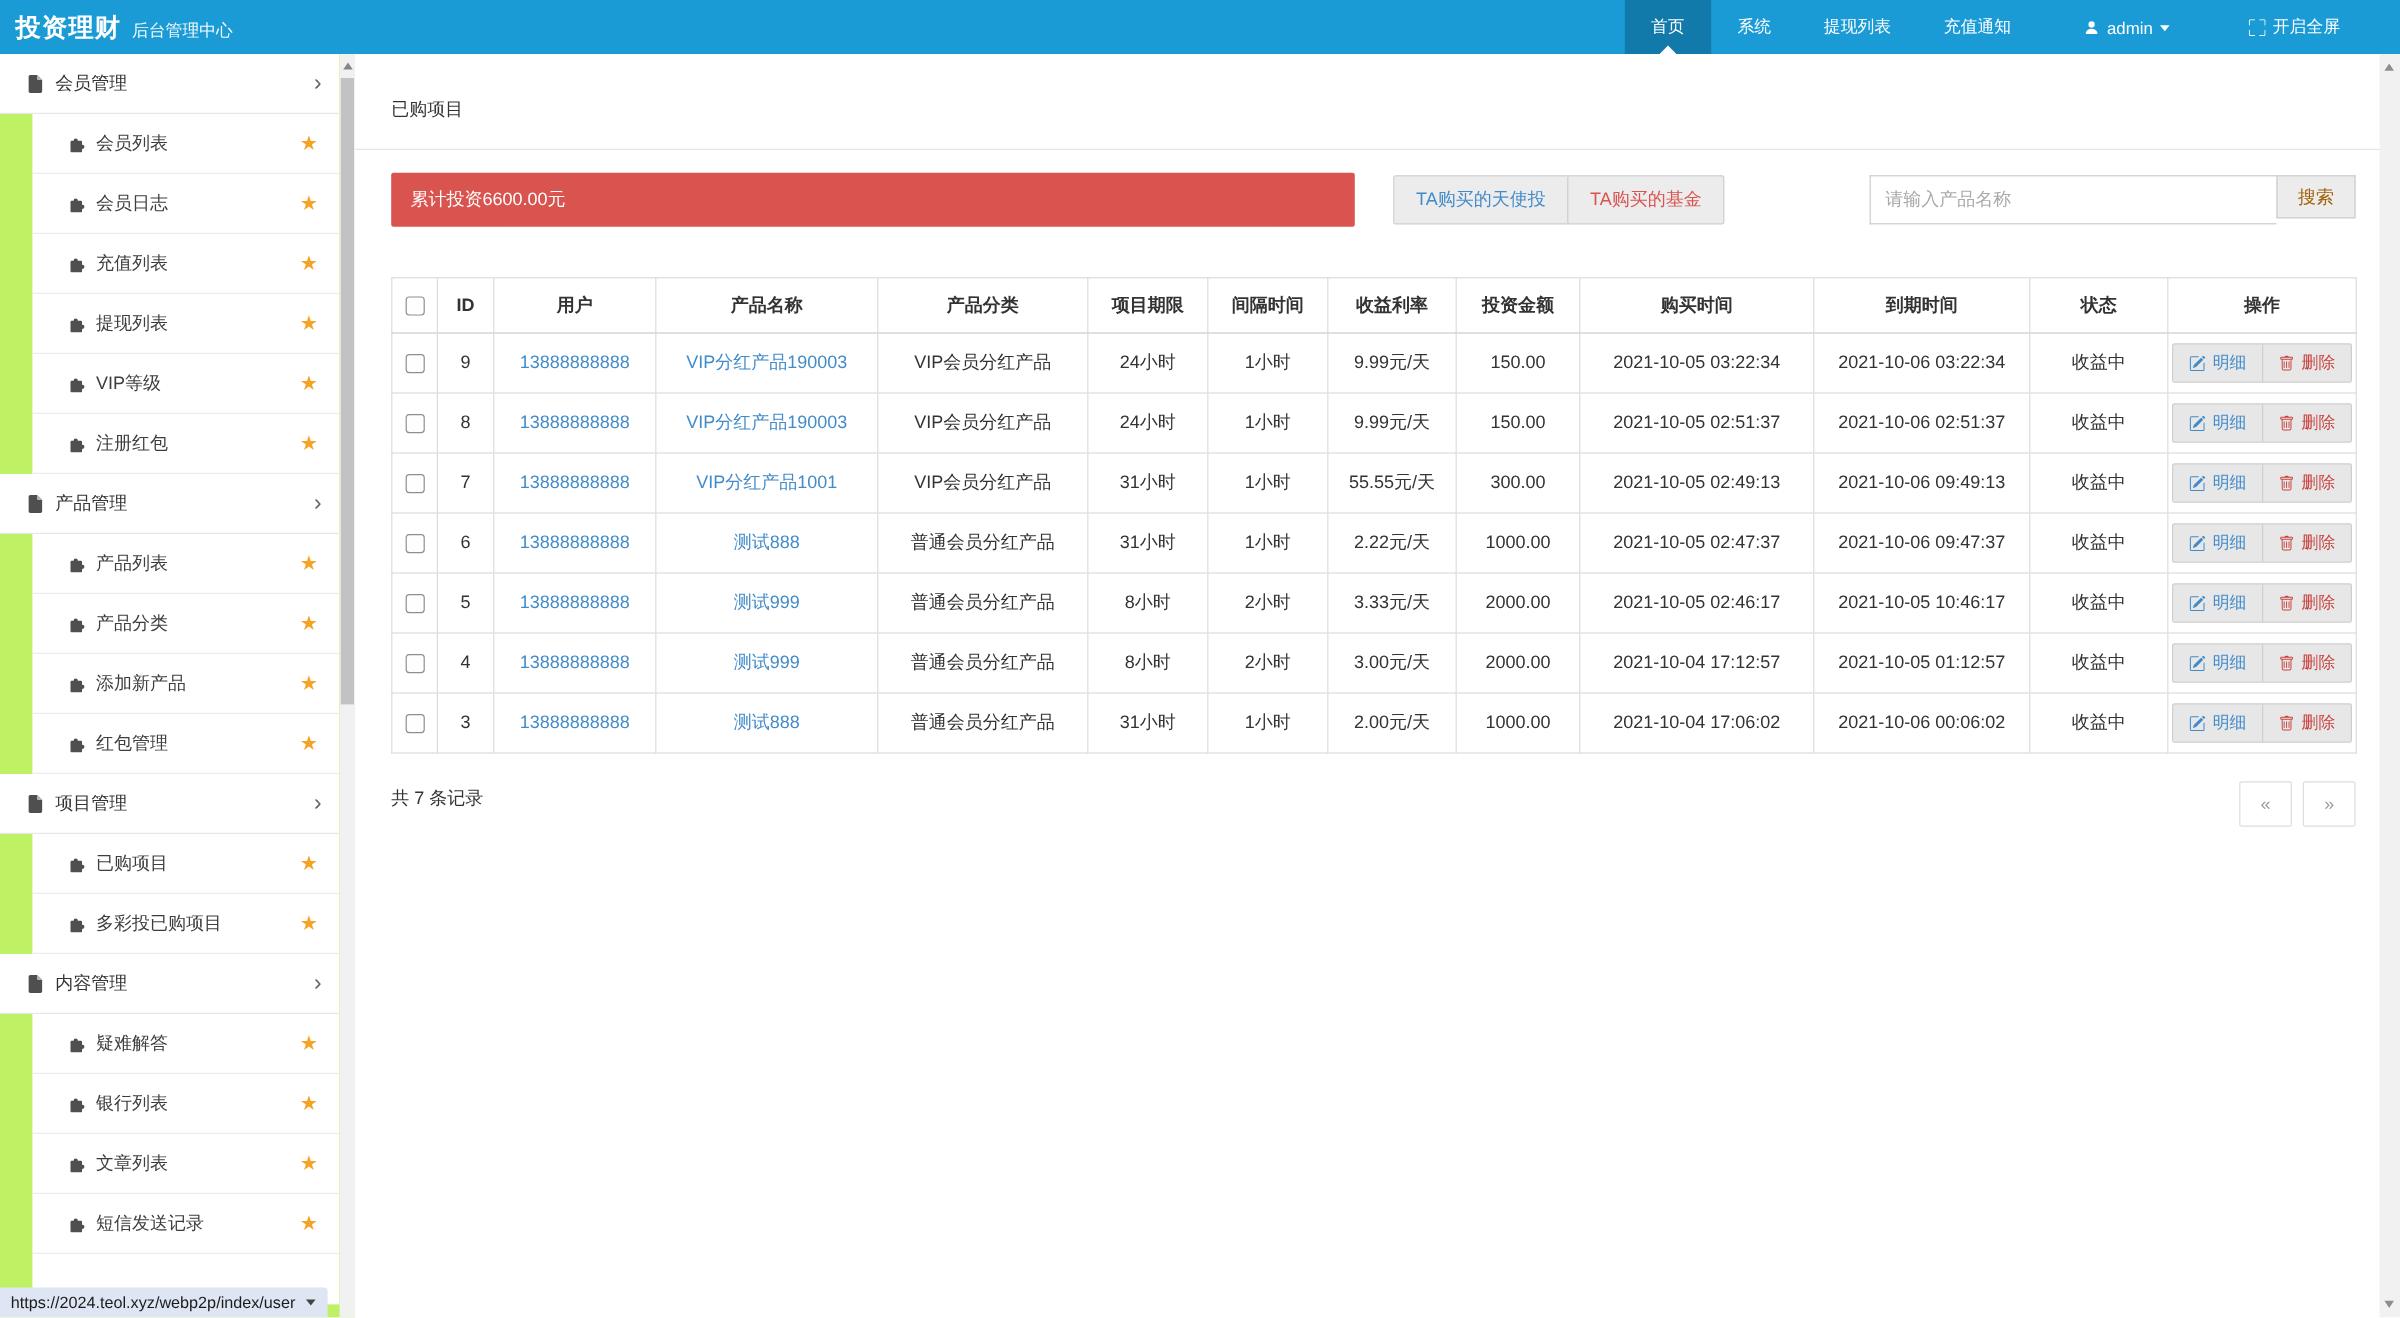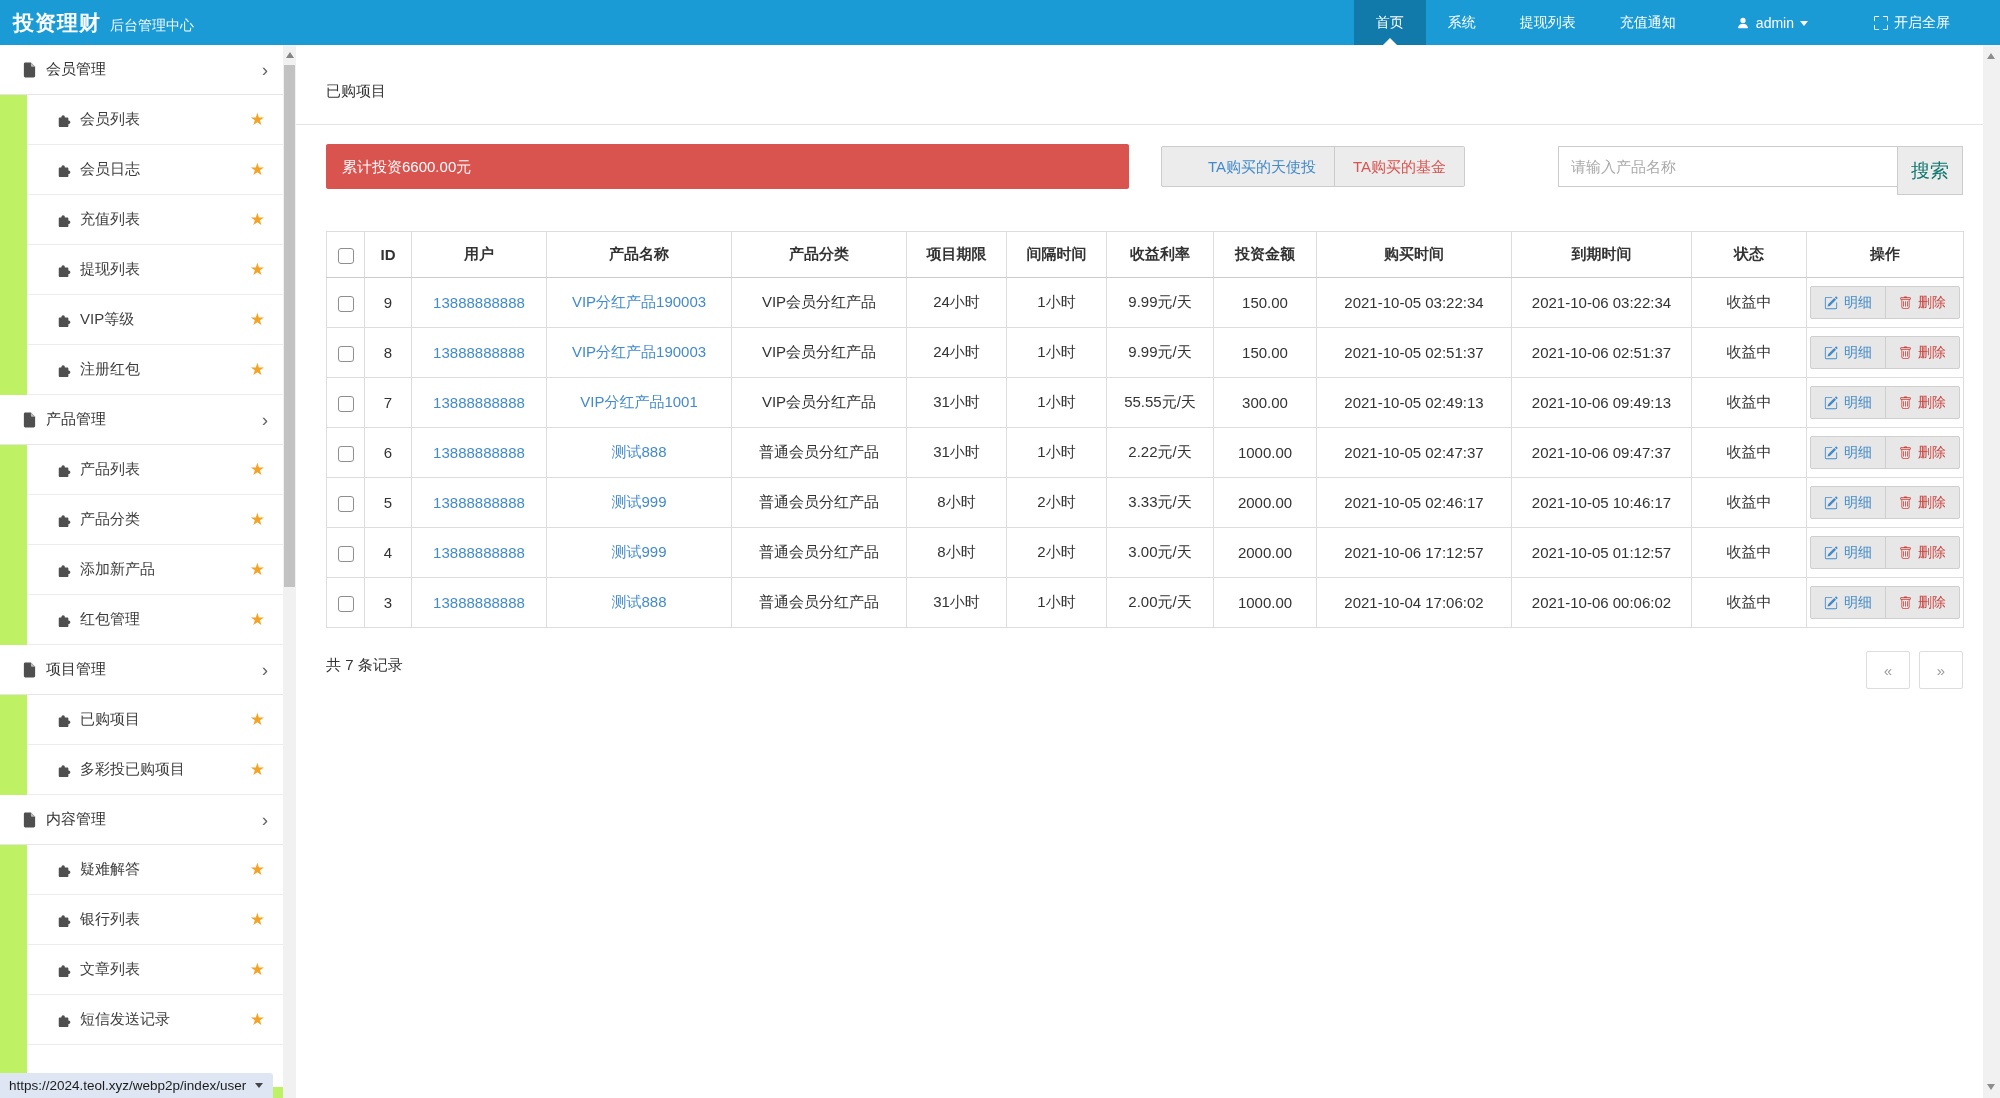--- a/index.html
+++ b/index.html
@@ -45,21 +45,21 @@
   .page-header { position:relative; height:80px; border-bottom:1px solid #e4e4e4; }
   .page-title { position:absolute; left:30px; top:37px; font-size:15px; color:#333; }
   .toolbar { position:relative; height:45px; margin:19px 20px 0 30px; }
   .banner { position:absolute; left:0; top:0; width:803px; height:45px; background:#d9534f; color:#fff; font-size:15px; line-height:45px; padding-left:16px; border-radius:2px; }
   .filter-group { position:absolute; left:835px; top:2px; height:41px; display:flex; border:1px solid #ccc; border-radius:2px; overflow:hidden; background:#ececec; }
   .filter-btn { padding:0 18px; line-height:39px; font-size:15px; cursor:pointer; background:#ececec; border:none; font-family:inherit; }
   .filter-btn + .filter-btn { border-left:1px solid #ccc; }
   .search-wrap { position:absolute; right:0; top:2px; height:41px; display:flex; }
   .search-input { width:339px; height:41px; border:1px solid #ccc; border-right:none; padding:0 12px; font-size:15px; color:#333; outline:none; font-family:inherit; background:#fff; }
   .search-input::placeholder { color:#a9a9a9; }
-  .search-btn { width:66px; height:49px; border:1px solid #ccc; background:#ececec; font-size:19px; color:#0f766e; cursor:pointer; font-family:inherit; }
+  .search-btn { width:66px; height:36px; border:1px solid #ccc; background:#ececec; font-size:15px; color:#a16207; cursor:pointer; font-family:inherit; }
   
   .table-wrap { margin:42px 20px 0 30px; }
   table { width:1637px; border-collapse:collapse; table-layout:fixed; }
   th, td { border:1px solid #ddd; text-align:center; font-size:15px; color:#333; overflow:hidden; white-space:nowrap; }
   th { height:46px; font-weight:bold; border-bottom-color:#ccc; }
   td { height:50px; }
   a.link { color:#428bca; text-decoration:none; cursor:pointer; }
   .checkbox { appearance:none; -webkit-appearance:none; width:16px; height:16px; border:1px solid #8f8f8f; border-radius:3px; background:#fefefe; margin:0; vertical-align:middle; cursor:pointer; display:inline-block; }
   .action-group { display:inline-flex; align-items:stretch; border:1px solid #cfcfcf; background:#e7e7e7; border-radius:2px; vertical-align:middle; }
   .action-btn { display:flex; align-items:center; gap:6px; padding:0 13px; height:31px; font-size:14px; cursor:pointer; }
@@ -319,21 +319,21 @@
 </div>
 
 <div class="main">
   <div class="page-header">
     <div class="page-title">已购项目</div>
   </div>
 
   <div class="toolbar">
     <div class="banner">累计投资6600.00元</div>
     <div class="filter-group">
-      <button class="filter-btn" style="color: rgb(66, 139, 202); margin-left: 28px;">TA购买的天使投</button>
+      <button class="filter-btn" style="color: rgb(66, 139, 202);">TA购买的天使投</button>
       <button class="filter-btn" style="color: rgb(217, 83, 79);">TA购买的基金</button>
     </div>
     <div class="search-wrap">
       <input class="search-input" type="text" placeholder="请输入产品名称" style="">
       <button class="search-btn">搜索</button>
     </div>
   </div>
 
   <div class="table-wrap">
     <table>
@@ -543,21 +543,21 @@
           <tr>
             <td><input type="checkbox" class="checkbox" style=""></td>
             <td>4</td>
             <td><a class="link">13888888888</a></td>
             <td><a class="link">测试999</a></td>
             <td>普通会员分红产品</td>
             <td>8小时</td>
             <td>2小时</td>
             <td>3.00元/天</td>
             <td>2000.00</td>
-            <td>2021-10-06 17:12:57</td>
+            <td>2021-10-04 17:12:57</td>
             <td>2021-10-05 01:12:57</td>
             <td>收益中</td>
             <td><div class="action-group">
                 <div class="action-btn detail">
                   <span class="ic">
                     <svg width="14" height="14" viewBox="0 0 16 16" fill="#428bca">
                       <path d="M15.502 1.94a.5.5 0 0 1 0 .706L14.459 3.69l-2-2L13.502.646a.5.5 0 0 1 .707 0l1.293 1.293zm-1.75 2.456-2-2L4.939 9.21a.5.5 0 0 0-.121.196l-.805 2.414a.25.25 0 0 0 .316.316l2.414-.805a.5.5 0 0 0 .196-.12l6.813-6.814z"></path>
                       <path d="M1 13.5A1.5 1.5 0 0 0 2.5 15h11a1.5 1.5 0 0 0 1.5-1.5v-6a.5.5 0 0 0-1 0v6a.5.5 0 0 1-.5.5h-11a.5.5 0 0 1-.5-.5v-11a.5.5 0 0 1 .5-.5H9a.5.5 0 0 0 0-1H2.5A1.5 1.5 0 0 0 1 2.5v11z"></path>
                     </svg>
                   </span>

